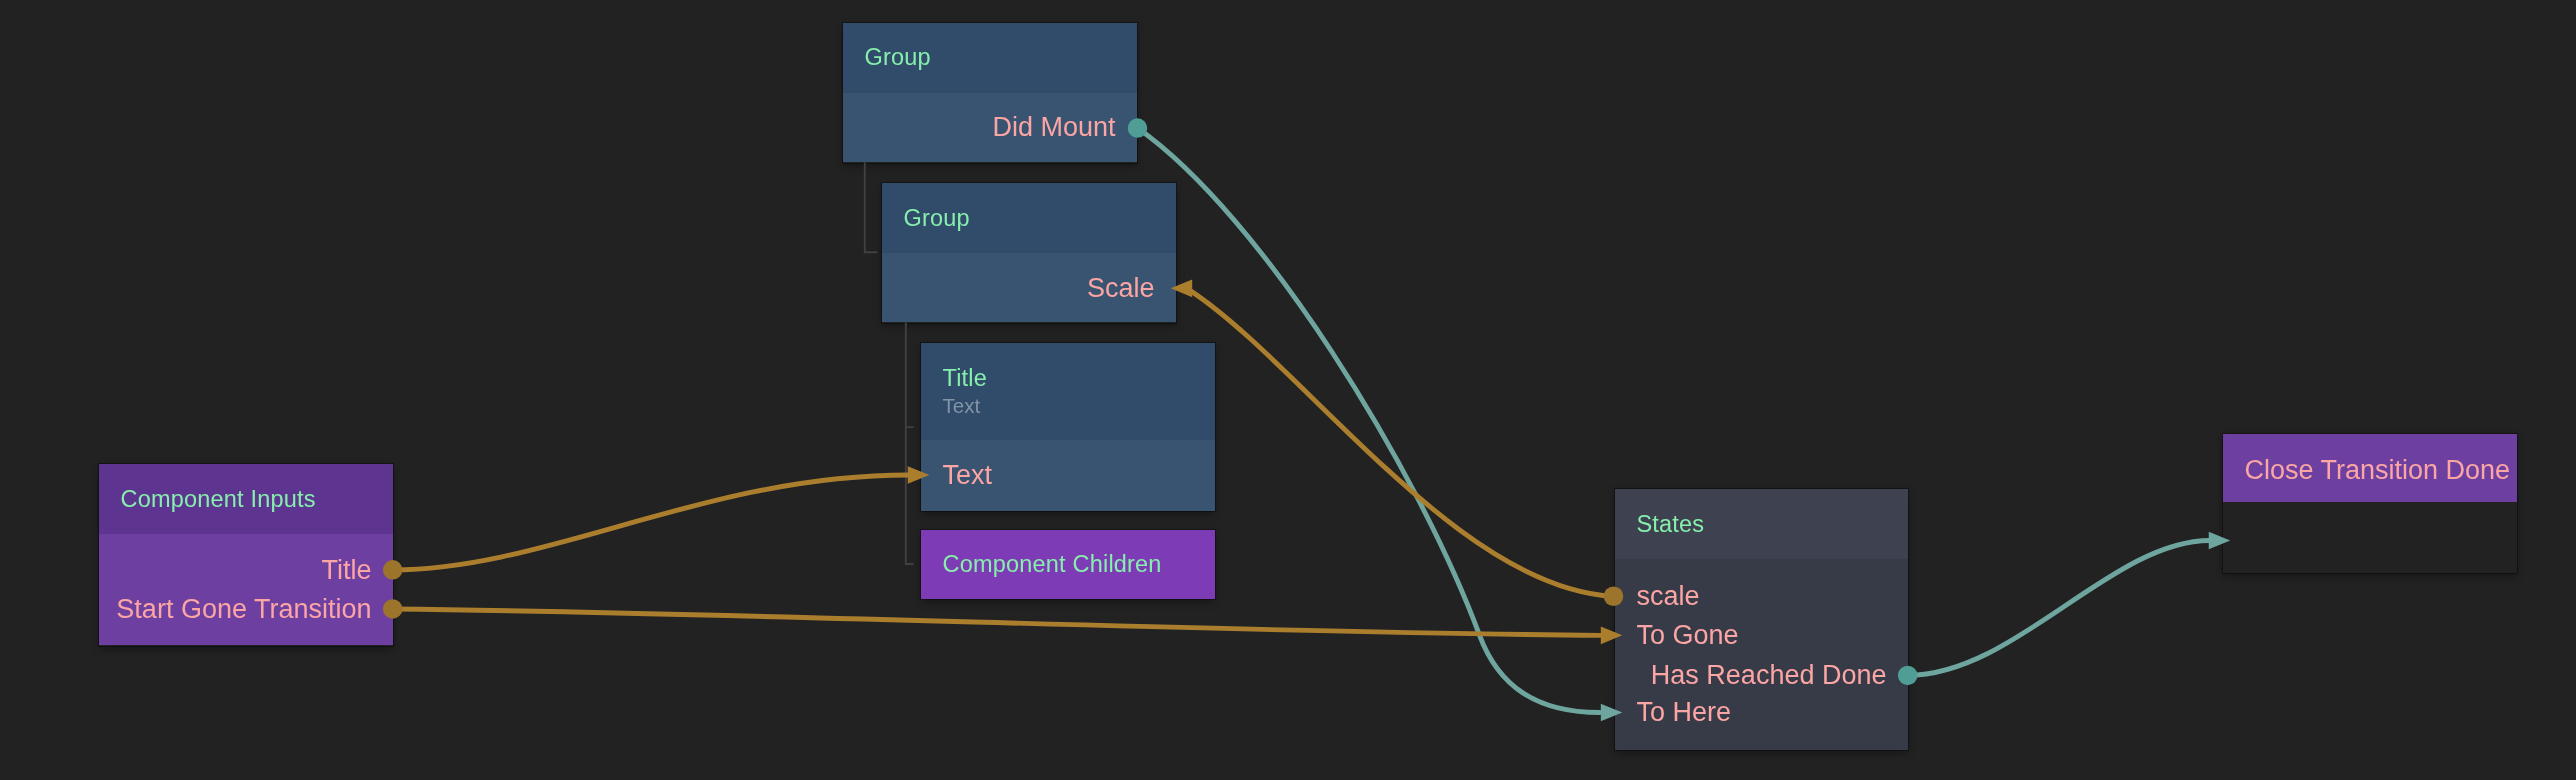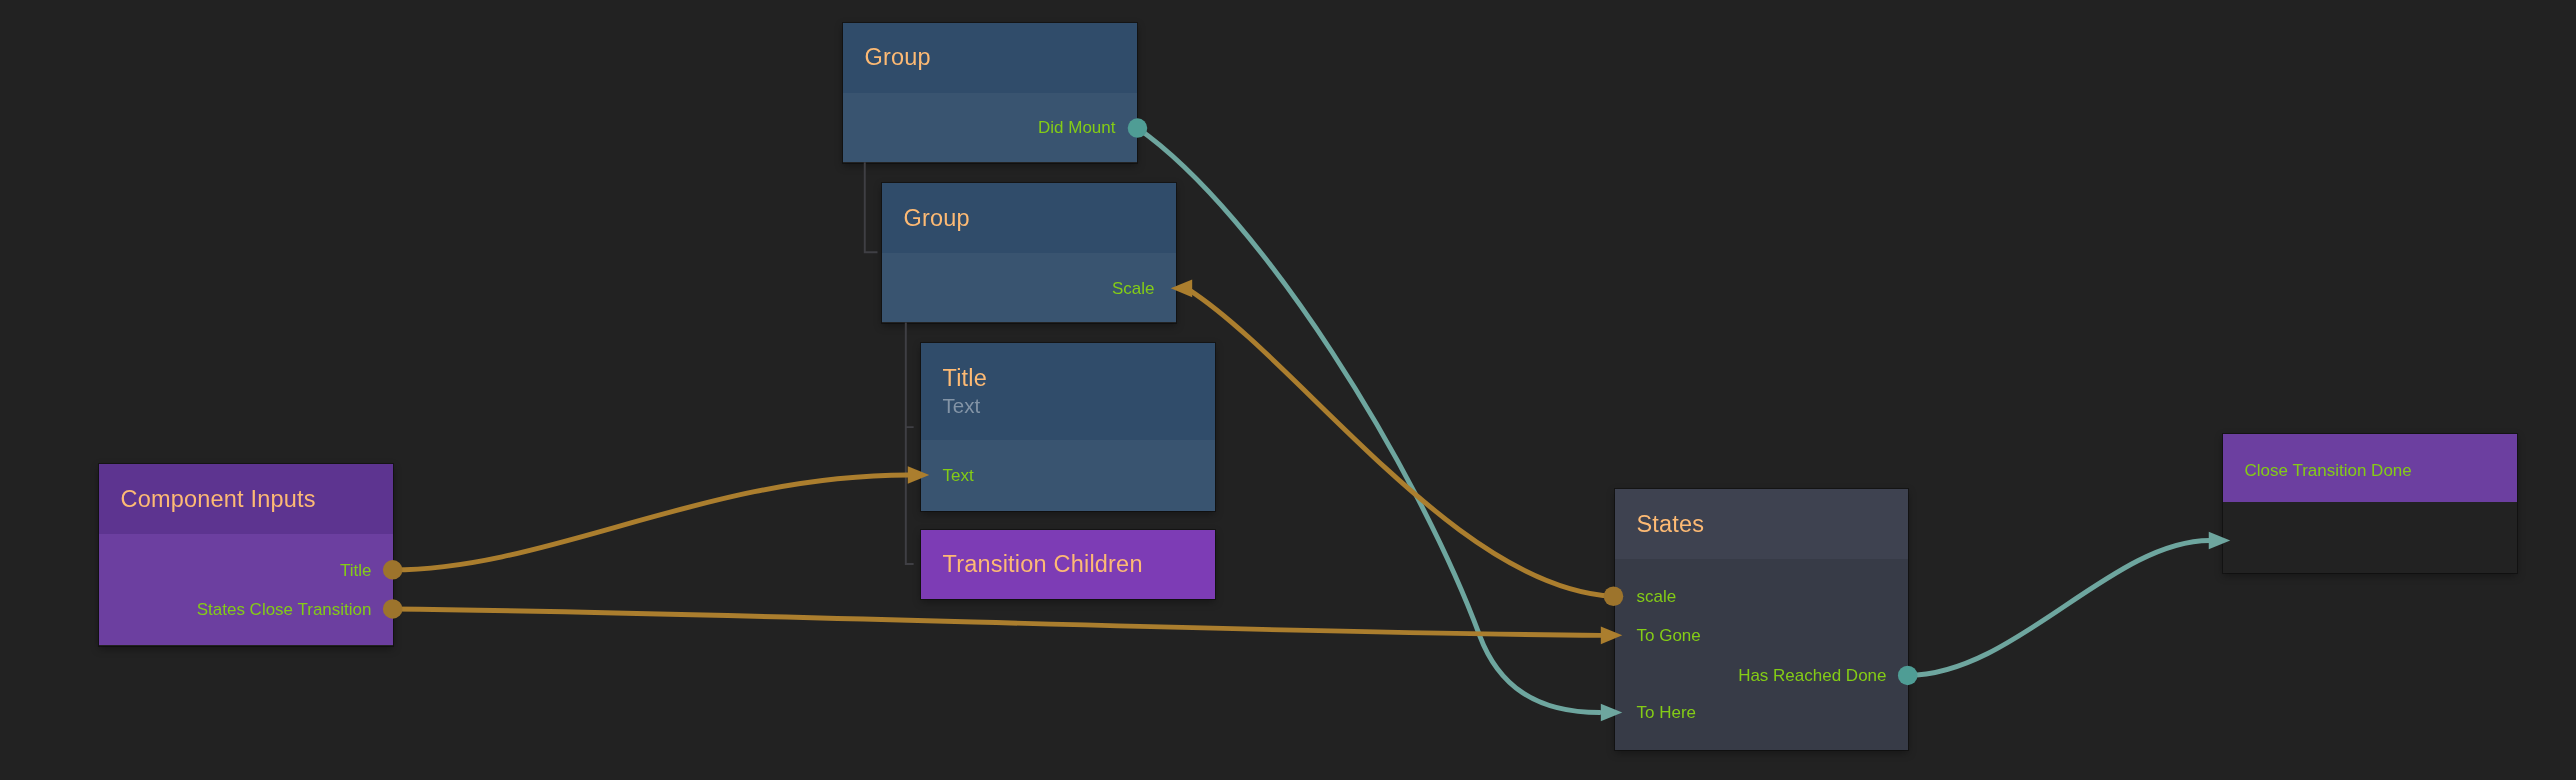--- a/index.html
+++ b/index.html
@@ -13,30 +13,30 @@
     position:absolute;
     box-shadow:0 0 0 1px rgba(0,0,0,.35), 0 2.9px 7.8px rgba(0,0,0,.35);
   }
   .node-header{
     display:flex;flex-direction:column;justify-content:center;
     box-sizing:border-box;
     padding-left:21.5px;
     height:70px;
   }
   .node-title{
-    font-size:23.5px;color:#fdba74;letter-spacing:0.2px;
+    font-size:23.5px;color:#86efac;letter-spacing:0.2px;
     white-space:nowrap;line-height:29px;
   }
   .node-subtitle{
     font-size:20.5px;line-height:26.4px;white-space:nowrap;
   }
   .node-body{position:relative;box-sizing:border-box;}
   .port{
     position:absolute;height:39px;line-height:39px;
-    font-size:17px;color:#84cc16;white-space:nowrap;
+    font-size:27px;color:#fca5a5;white-space:nowrap;
   }
   .port.out{right:21.5px;text-align:right;}
   .port.in{left:21.5px;text-align:left;}
   .wire-layer{
     position:absolute;left:0;top:0;z-index:5;
     pointer-events:none;
   }
   .wire{fill:none;stroke-width:5;stroke-linecap:round;}
   .tree-line{fill:none;stroke-width:2;}
 </style>
@@ -68,31 +68,31 @@
       <div class="node-title">Title</div>
       <div class="node-subtitle" style="color: rgb(131, 148, 166);">Text</div>
     </div>
     <div class="node-body" style="height: 71px; background: rgb(57, 84, 112);">
       <div class="port in" style="top:15.6px;">Text</div>
     </div>
   </div>
 
   <div class="node" style="left:921px;top:530px;width:294px;height:69px;">
     <div class="node-header" style="height: 69px; background: rgb(125, 60, 181);">
-      <div class="node-title">Transition Children</div>
+      <div class="node-title">Component Children</div>
     </div>
   </div>
 
   <div class="node" style="left:99px;top:464px;width:294px;height:182px;">
     <div class="node-header" style="background: rgb(93, 52, 144);">
       <div class="node-title">Component Inputs</div>
     </div>
     <div class="node-body" style="height: 111px; background: rgb(108, 63, 160);">
       <div class="port out" style="top:16.6px;">Title</div>
-      <div class="port out" style="top:56px;">States Close Transition</div>
+      <div class="port out" style="top:56px;">Start Gone Transition</div>
     </div>
   </div>
 
   <div class="node" style="left:1615px;top:489px;width:293px;height:261px;">
     <div class="node-header" style="background: rgb(62, 66, 80);">
       <div class="node-title">States</div>
     </div>
     <div class="node-body" style="height: 191px; background: rgb(55, 59, 71);">
       <div class="port in" style="top:17.6px;">scale</div>
       <div class="port in" style="top:57px;">To Gone</div>

